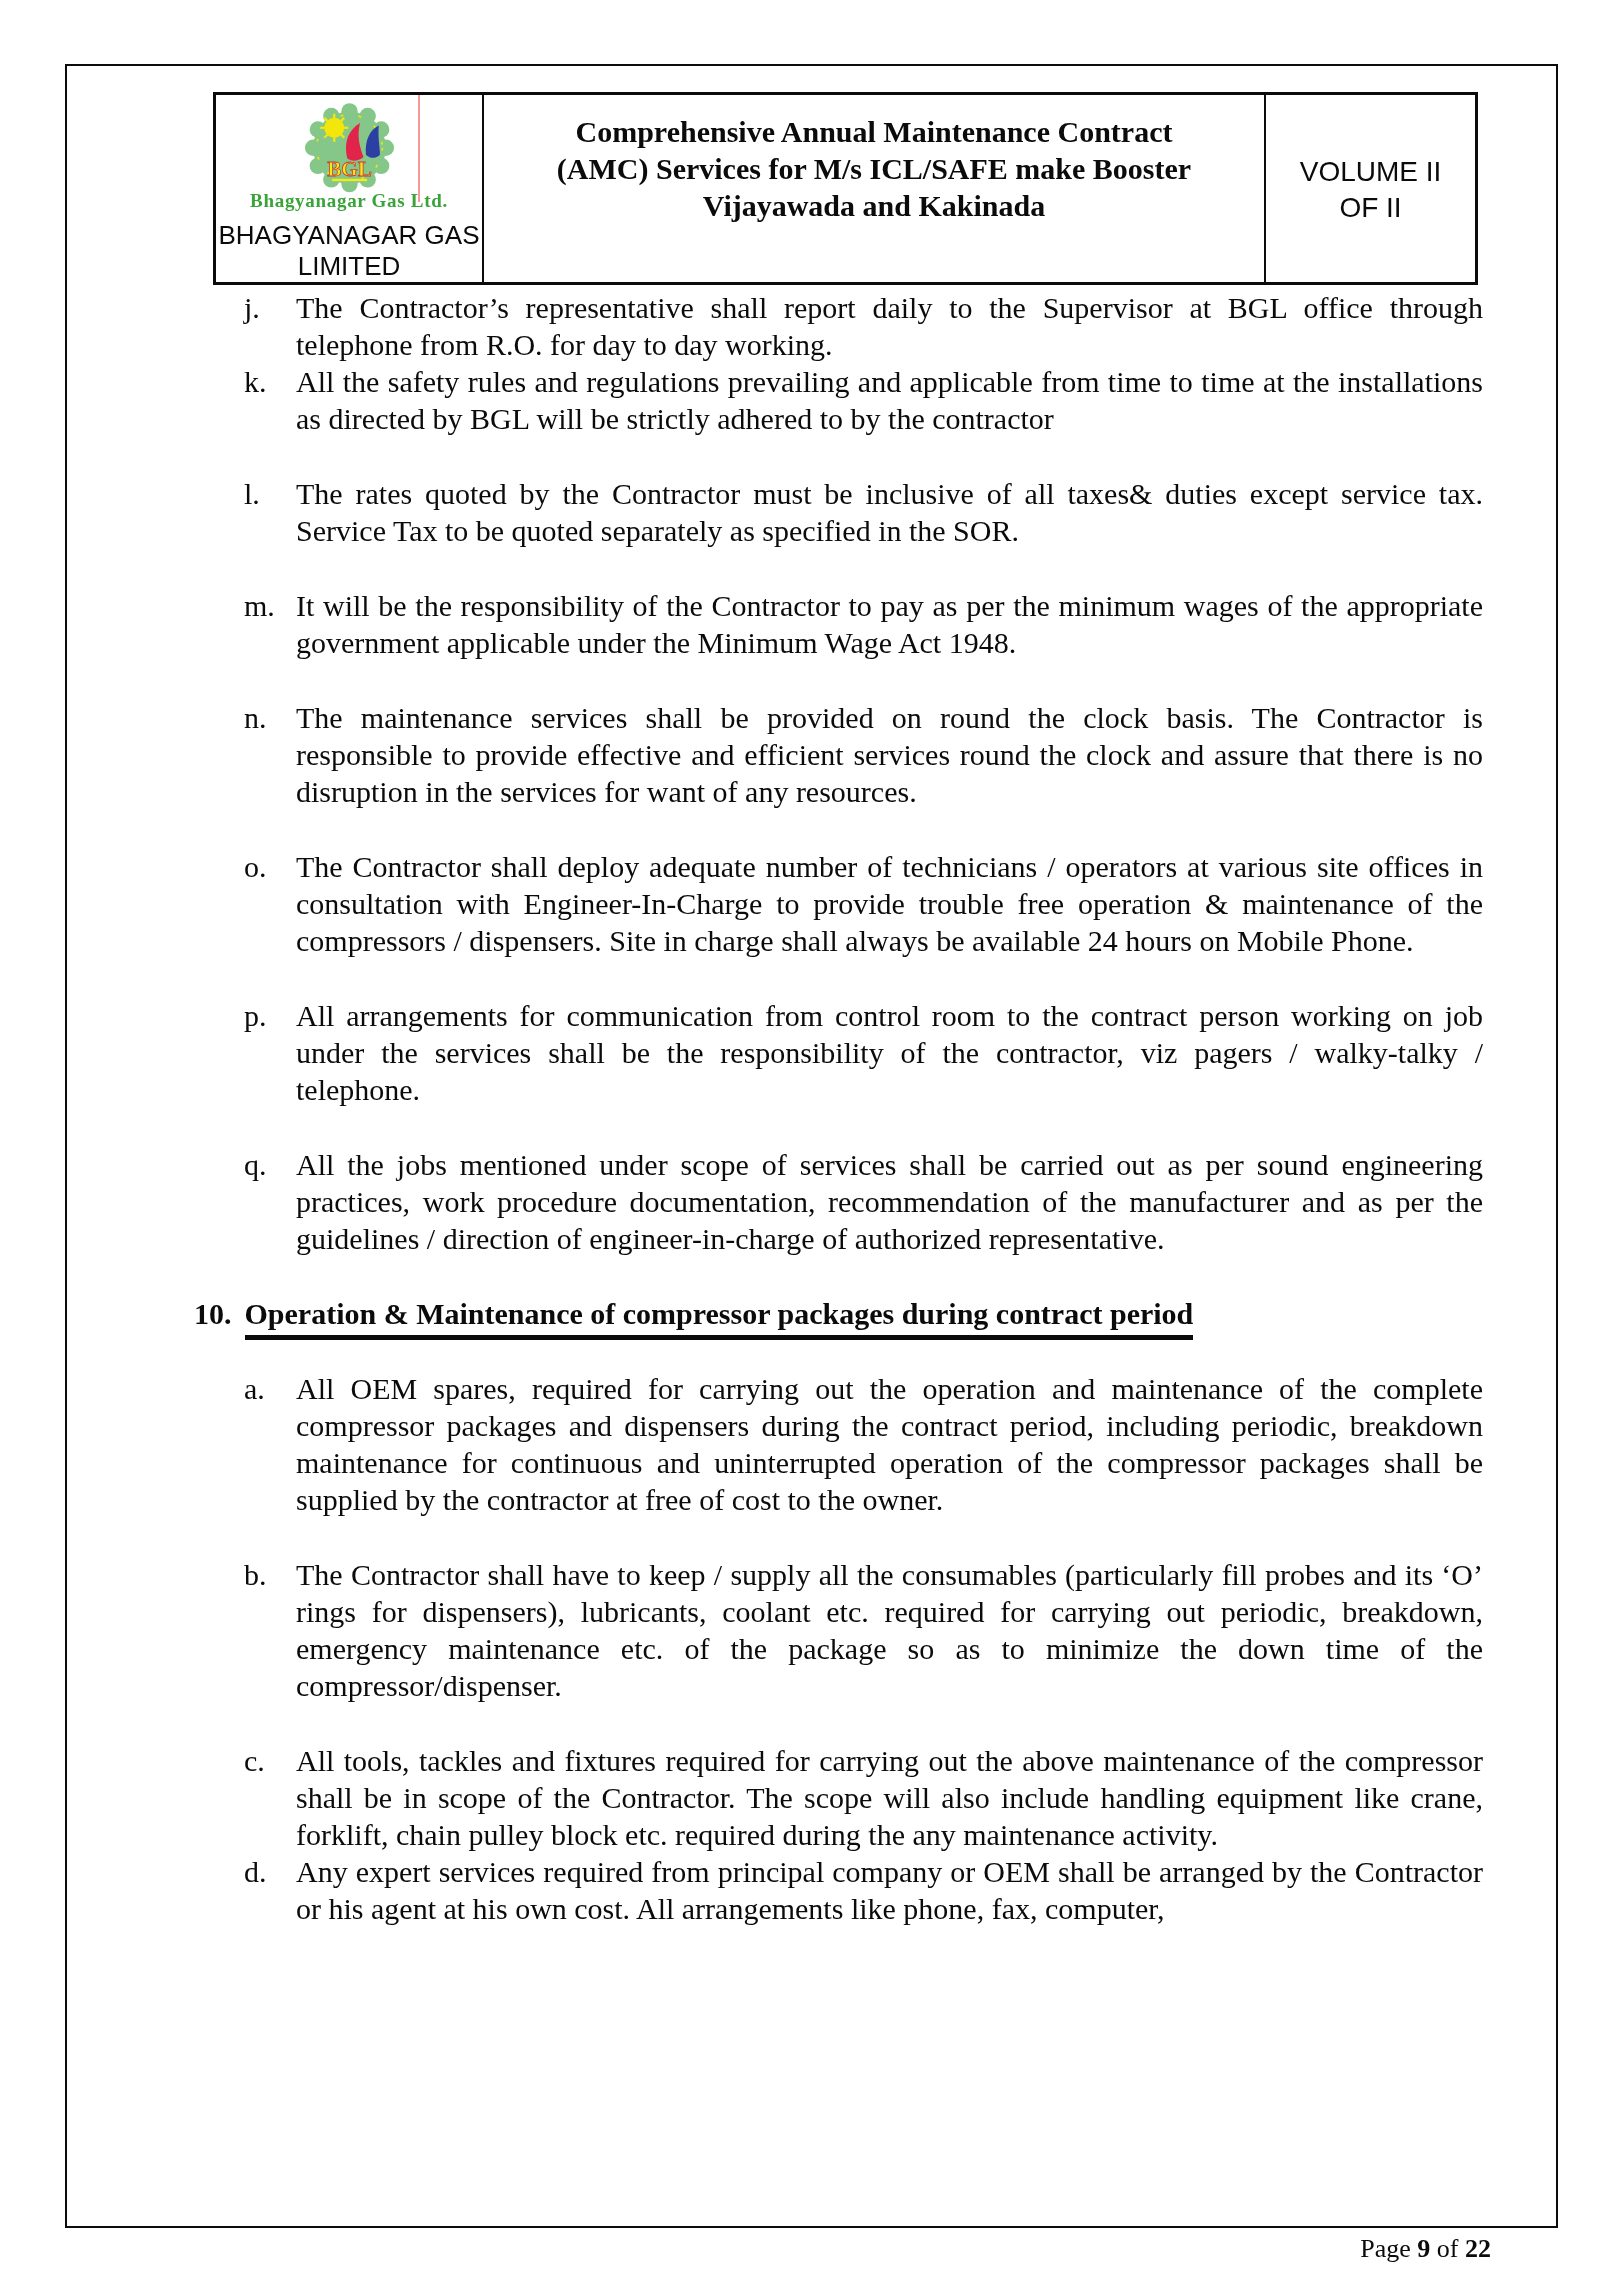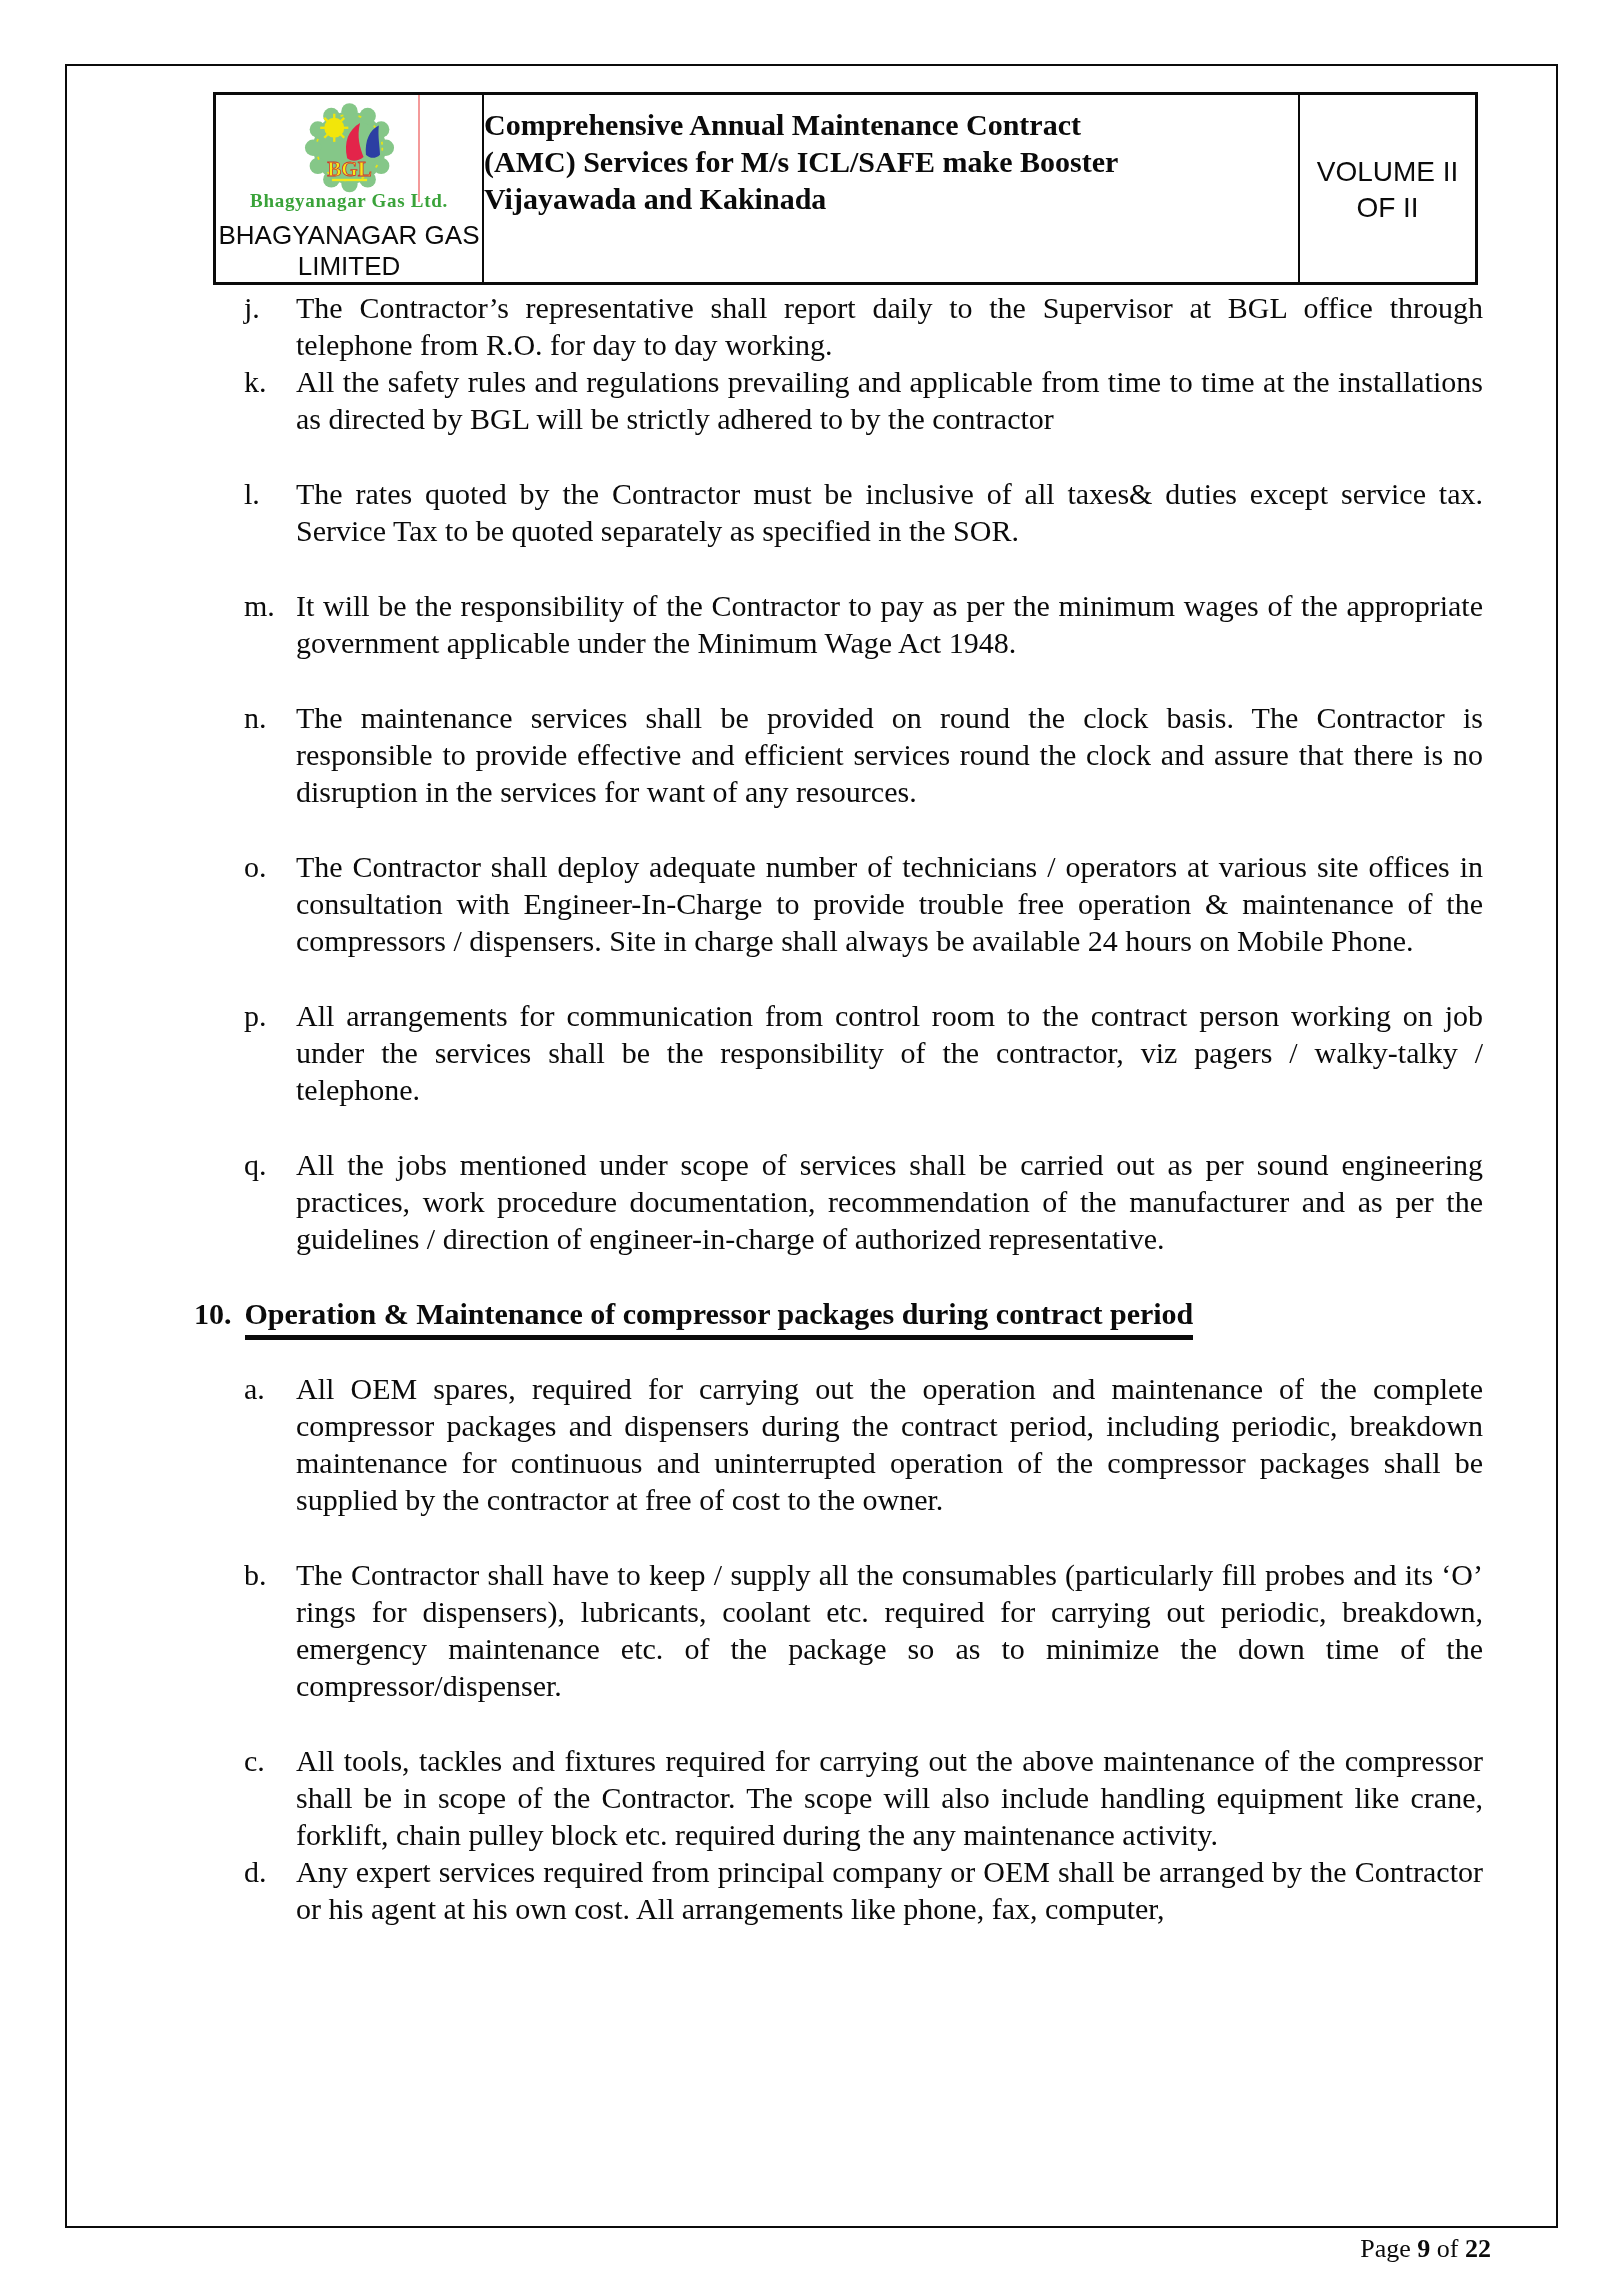--- a/index.html
+++ b/index.html
@@ -53,26 +53,27 @@
     margin-top:9px;
     font-family:"Liberation Sans","DejaVu Sans",sans-serif;
     font-size:26px; line-height:31px;
     color:#0b0b0b;
     text-align:center;
     letter-spacing:0px;
   }
   .title-cell {
     flex:1;
     border-right:2.6px solid #0b0b0b;
-    padding-top:11px;
+    text-align:center;
+    padding-top:18px;
     font-weight:bold;
     font-size:30px; line-height:37px;
   }
   .volume-cell {
-    width:175px;
+    width:209px;
     display:flex; flex-direction:column;
     justify-content:center; align-items:center;
     font-family:"Liberation Sans","DejaVu Sans",sans-serif;
     font-size:28px; line-height:36px;
     padding-top:3.9px;
   }
   
   .body-list {
     position:absolute;
     left:244px; top:289px;

